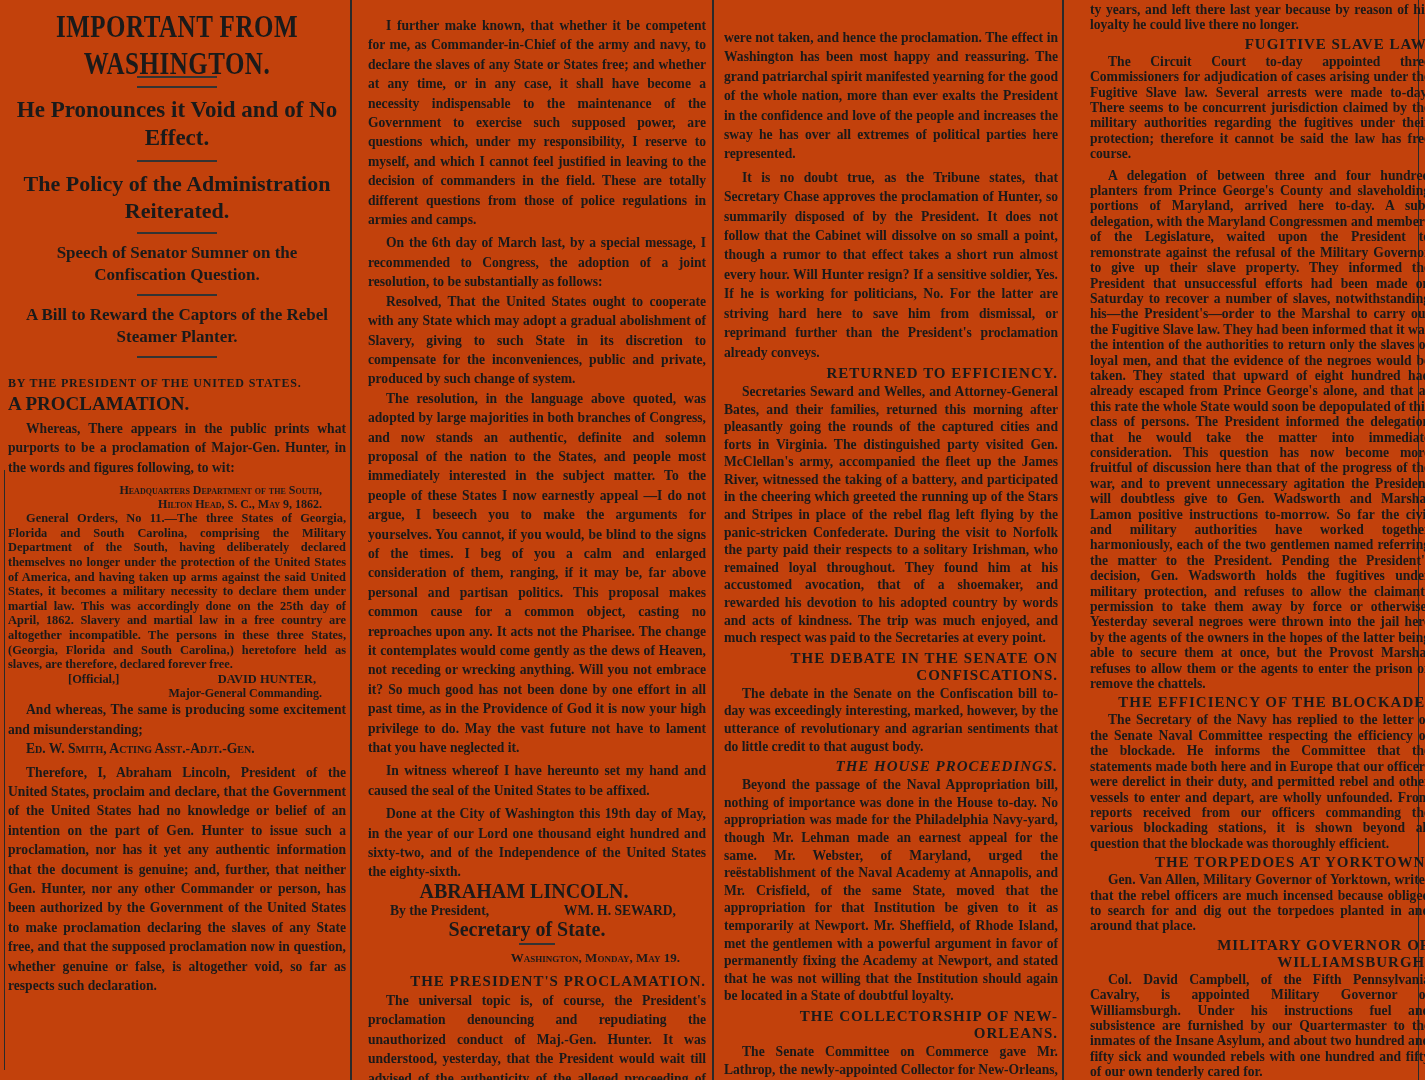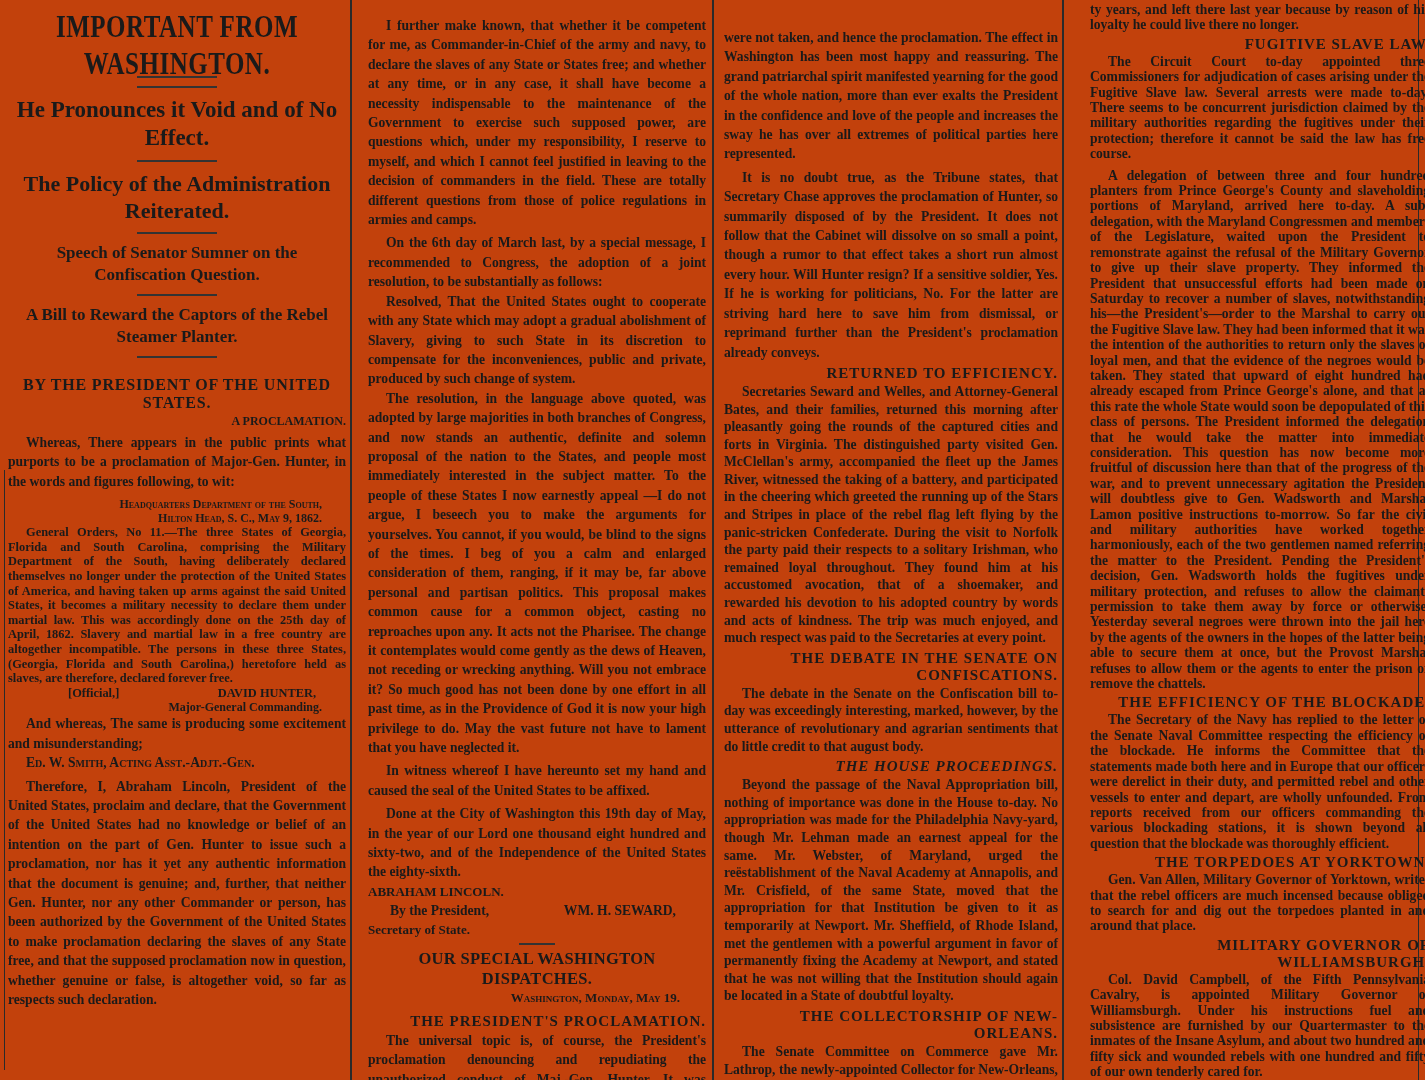--- a/index.html
+++ b/index.html
@@ -20,28 +20,28 @@
 
   .hd1 { font-family:"Liberation Serif", serif; font-weight:bold; font-size:25px; text-align:center;
          letter-spacing:0.5px; margin:6px 0 8px 0; transform:scaleY(1.25); transform-origin:top; line-height:30px; }
   .hd2 { font-weight:bold; font-size:21px; text-align:center; line-height:26px; margin:6px 4px; }
   .hd3 { font-weight:bold; font-size:23px; text-align:center; line-height:28px; margin:6px 4px; }
   .hd4 { font-weight:bold; font-size:22px; text-align:center; line-height:27px; margin:6px 4px; }
   .hd5 { font-weight:bold; font-size:17px; text-align:center; line-height:22px; margin:6px 4px; }
   .dash { width:80px; height:2px; background:#333; margin:8px auto; }
   .dash.short { width:36px; margin:4px auto; }
   .small-caps { font-variant:small-caps; }
-  .byline { font-weight:bold; font-size:16px; text-align:center; letter-spacing:0.8px; margin-top:18px; }
-  .proc { font-weight:bold; font-size:12px; text-align:right; margin:2px 0 4px; }
+  .byline { font-weight:bold; font-size:12px; text-align:left; letter-spacing:0.8px; margin-top:18px; }
+  .proc { font-weight:bold; font-size:19px; text-align:left; margin:2px 0 4px; }
   p { margin:0; font-size:13.6px; line-height:19.4px; text-align:justify; font-weight:bold; }
   p.ind { text-indent:18px; }
   p.dense { font-size:12.4px; line-height:14.6px; }
   .hq { font-size:12px; font-weight:bold; text-align:right; line-height:14px; padding-right:24px; font-variant:small-caps; }
   .sec { font-size:15px; font-weight:bold; text-align:right; letter-spacing:1px; margin:3px 0 1px; }
-  .sig { font-size:13px; font-weight:bold; text-align:left; padding-right:26px; line-height:19px; }
+  .sig { font-size:20px; font-weight:bold; text-align:center; padding-right:26px; line-height:19px; }
   .sig-row { display:flex; justify-content:space-between; font-size:13.6px; font-weight:bold; line-height:19px; padding:0 30px 0 22px; }
   .big { font-weight:bold; font-size:16.5px; text-align:center; letter-spacing:0.3px; margin:2px 0 0; }
   .dateline { text-align:right; font-size:13px; font-weight:bold; padding-right:26px; line-height:18px; }
   .i { font-style:italic; }
 </style>
 </head>
 <body>
 
 <div class="page">
 
@@ -87,21 +87,20 @@
     <p class="ind">The resolution, in the language above quoted, was adopted by large majorities in both branches of Congress, and now stands an authentic, definite and solemn proposal of the nation to the States, and people most immediately interested in the subject matter. To the people of these States I now earnestly appeal —I do not argue, I beseech you to make the arguments for yourselves. You cannot, if you would, be blind to the signs of the times. I beg of you a calm and enlarged consideration of them, ranging, if it may be, far above personal and partisan politics. This proposal makes common cause for a common object, casting no reproaches upon any. It acts not the Pharisee. The change it contemplates would come gently as the dews of Heaven, not receding or wrecking anything. Will you not embrace it? So much good has not been done by one effort in all past time, as in the Providence of God it is now your high privilege to do. May the vast future not have to lament that you have neglected it.</p>
     <p class="ind" style="margin-top:4px">In witness whereof I have hereunto set my hand and caused the seal of the United States to be affixed.</p>
     <p class="ind" style="margin-top:4px">Done at the City of Washington this 19th day of May, in the year of our Lord one thousand eight hundred and sixty-two, and of the Independence of the United States the eighty-sixth.</p>
     <div class="sig">ABRAHAM LINCOLN.</div>
     <div class="sig-row">
       <span>By the President,</span>
       <span>WM. H. SEWARD,</span>
     </div>
     <div class="sig" style="padding-right:20px">Secretary of State.</div>
     <div class="dash short"></div>
-    <div class="big">OUR SPECIAL WASHINGTON DISPATCHES.</div>
     <div class="dateline small-caps">Washington, Monday, May 19.</div>
     <div class="sec" style="margin-top:6px">THE PRESIDENT'S PROCLAMATION.</div>
     <p class="ind">The universal topic is, of course, the President's proclamation denouncing and repudiating the unauthorized conduct of Maj.-Gen. Hunter. It was understood, yesterday, that the President would wait till advised of the authenticity of the alleged proceeding of Hunter. But to-day it was too obvious that the mischief would be irreparable if immediate action</p>
   </div>
 
   <div class="col c3">
     <p>were not taken, and hence the proclamation. The effect in Washington has been most happy and reassuring. The grand patriarchal spirit manifested yearning for the good of the whole nation, more than ever exalts the President in the confidence and love of the people and increases the sway he has over all extremes of political parties here represented.</p>
     <p class="ind" style="margin-top:4px">It is no doubt true, as the Tribune states, that Secretary Chase approves the proclamation of Hunter, so summarily disposed of by the President. It does not follow that the Cabinet will dissolve on so small a point, though a rumor to that effect takes a short run almost every hour. Will Hunter resign? If a sensitive soldier, Yes. If he is working for politicians, No. For the latter are striving hard here to save him from dismissal, or reprimand further than the President's proclamation already conveys.</p>
     <div class="sec">RETURNED TO EFFICIENCY.</div>
     <p class="ind" style="line-height:17.6px">Secretaries Seward and Welles, and Attorney-General Bates, and their families, returned this morning after pleasantly going the rounds of the captured cities and forts in Virginia. The distinguished party visited Gen. McClellan's army, accompanied the fleet up the James River, witnessed the taking of a battery, and participated in the cheering which greeted the running up of the Stars and Stripes in place of the rebel flag left flying by the panic-stricken Confederate. During the visit to Norfolk the party paid their respects to a solitary Irishman, who remained loyal throughout. They found him at his accustomed avocation, that of a shoemaker, and rewarded his devotion to his adopted country by words and acts of kindness. The trip was much enjoyed, and much respect was paid to the Secretaries at every point.</p>

